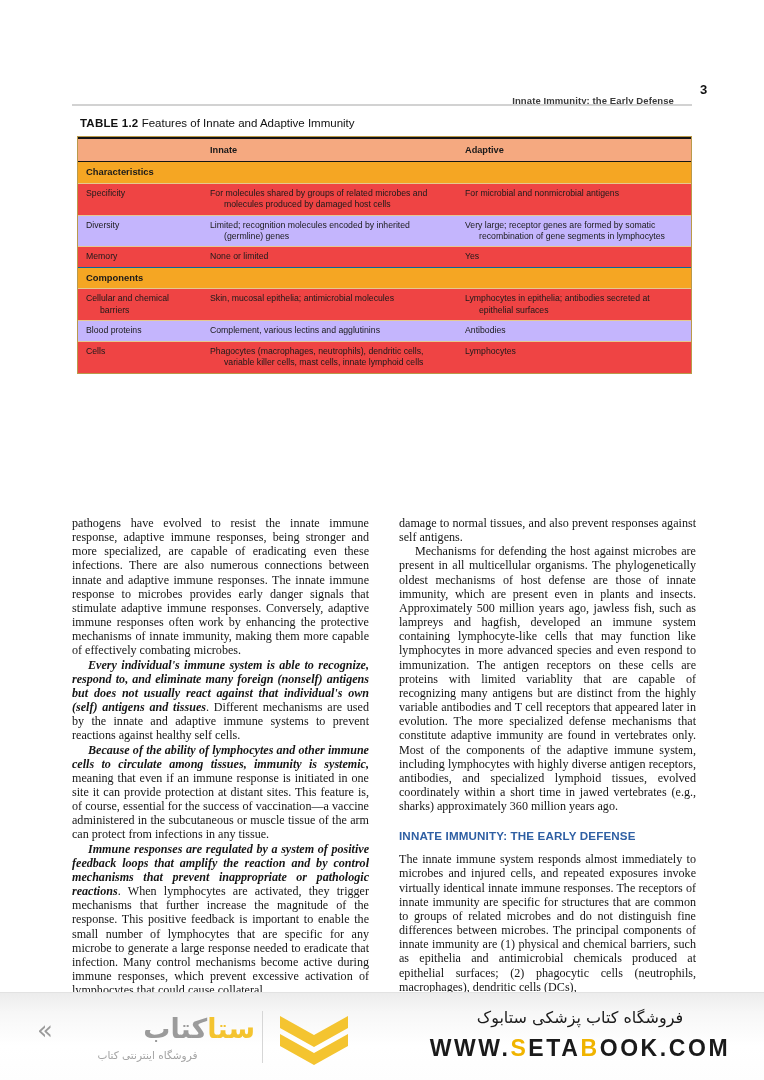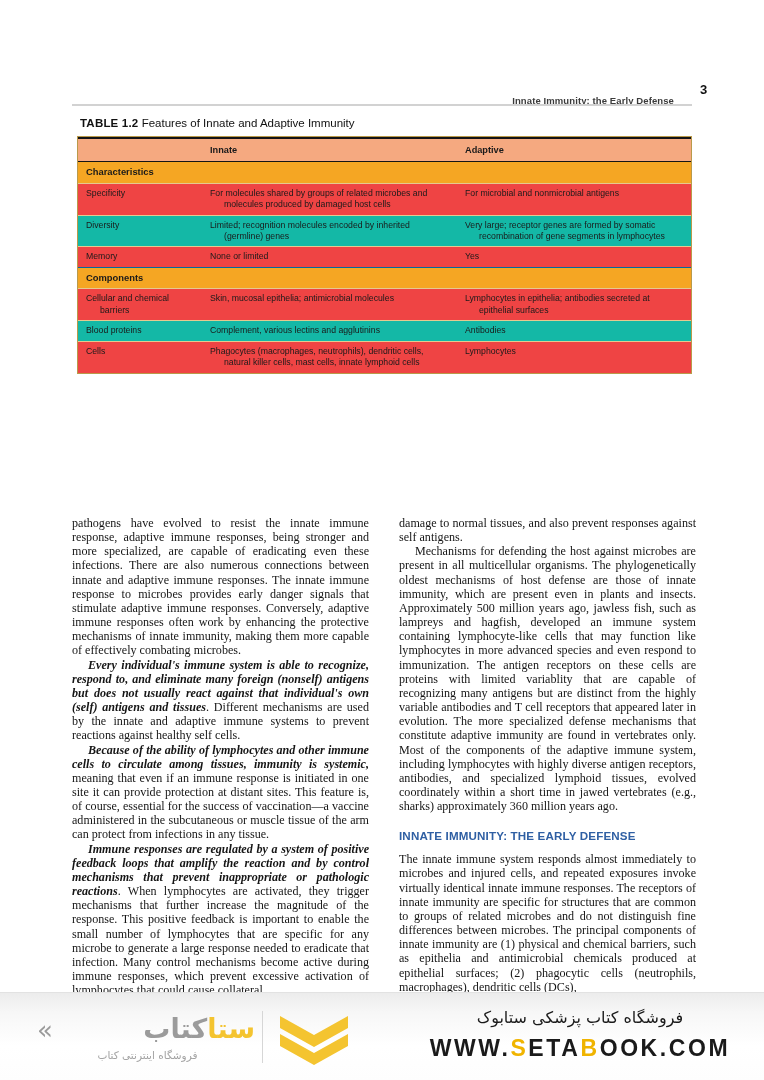--- a/index.html
+++ b/index.html
@@ -119,21 +119,21 @@
     border-bottom: 1px solid #141414;
   }
   tr.section td {
     background: #f5a623;
     font-weight: bold;
     font-size: 9.4px;
     padding-top: 4px;
     padding-bottom: 4px;
   }
   tr.shade td { background: #ef4444; }
-  tr.plain td { background: #14b8a6; }
+  tr.plain td { background: #c4b5fd; }
   tr.shade td, tr.plain td {
     border-top: 1px solid #e6c98f;
   }
   tr.section td { border-top: 1px solid #0369a1; }
   .hang {
     display: block;
     padding-left: 14px;
     text-indent: -14px;
   }
 
@@ -367,21 +367,21 @@
           <td>
               <span class="hang">Complement, various lectins and agglutinins</span>
             </td>
           <td>
               <span class="hang">Antibodies</span>
             </td>
         </tr>
         <tr class="shade">
           <td>Cells</td>
           <td>
-              <span class="hang">Phagocytes (macrophages, neutrophils), dendritic cells, natural killer cells, mast cells, innate lymphoid cells</span>
+              <span class="hang">Phagocytes (macrophages, neutrophils), dendritic cells, variable killer cells, mast cells, innate lymphoid cells</span>
             </td>
           <td>
               <span class="hang">Lymphocytes</span>
             </td>
         </tr>
       </tbody>
     </table>
   </div>
 
   <div class="cols">

